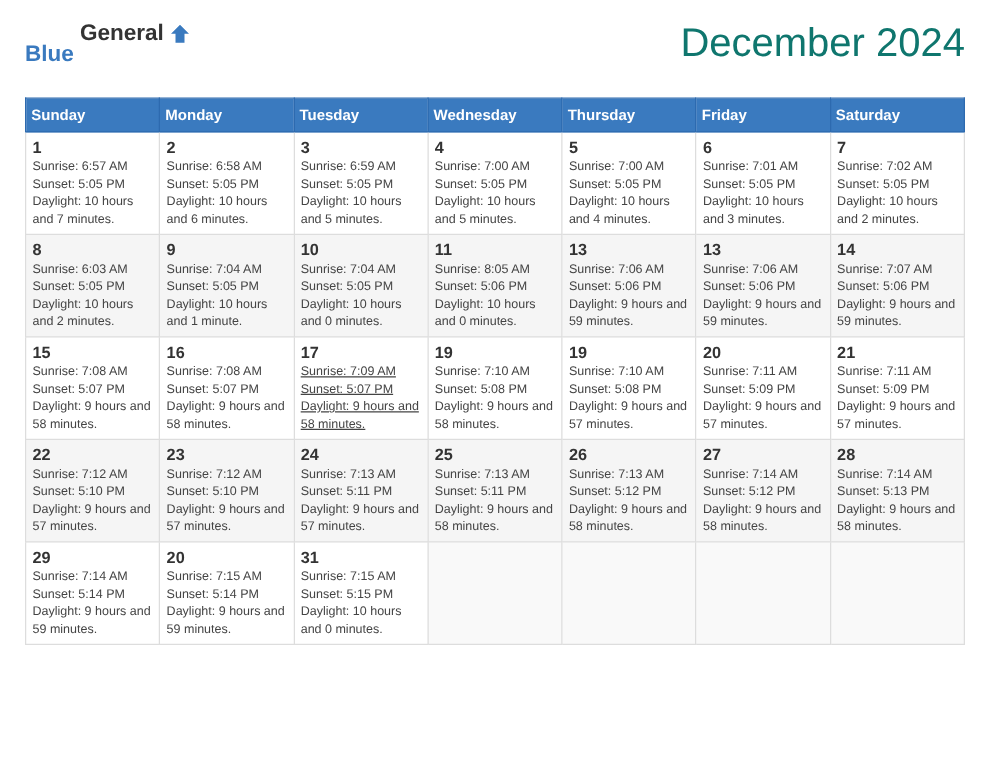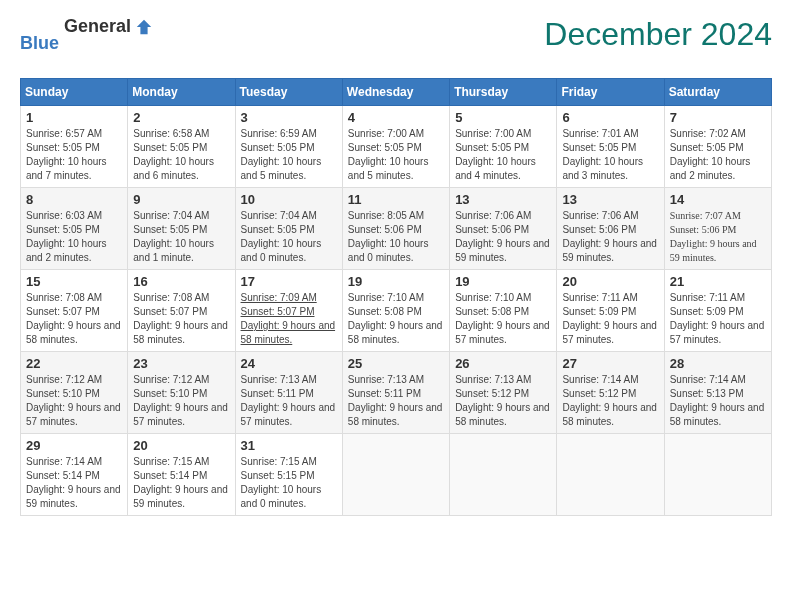--- a/index.html
+++ b/index.html
@@ -205,21 +205,21 @@
 Daylight: 9 hours and 59 minutes.</div>
           </td>
           <td>
             <span class="day-number">13</span>
             <div class="day-info" style="white-space: pre-line;">Sunrise: 7:06 AM
 Sunset: 5:06 PM
 Daylight: 9 hours and 59 minutes.</div>
           </td>
           <td>
             <span class="day-number">14</span>
-            <div class="day-info" style="white-space: pre-line; font-family: Liberation Serif, serif;">Sunrise: 7:07 AM
+            <div class="day-info" style="white-space: pre-line;">Sunrise: 7:07 AM
 Sunset: 5:06 PM
 Daylight: 9 hours and 59 minutes.</div>
           </td>
         </tr>
         <tr>
           <td>
             <span class="day-number">15</span>
             <div class="day-info" style="white-space: pre-line;">Sunrise: 7:08 AM
 Sunset: 5:07 PM
 Daylight: 9 hours and 58 minutes.</div>

